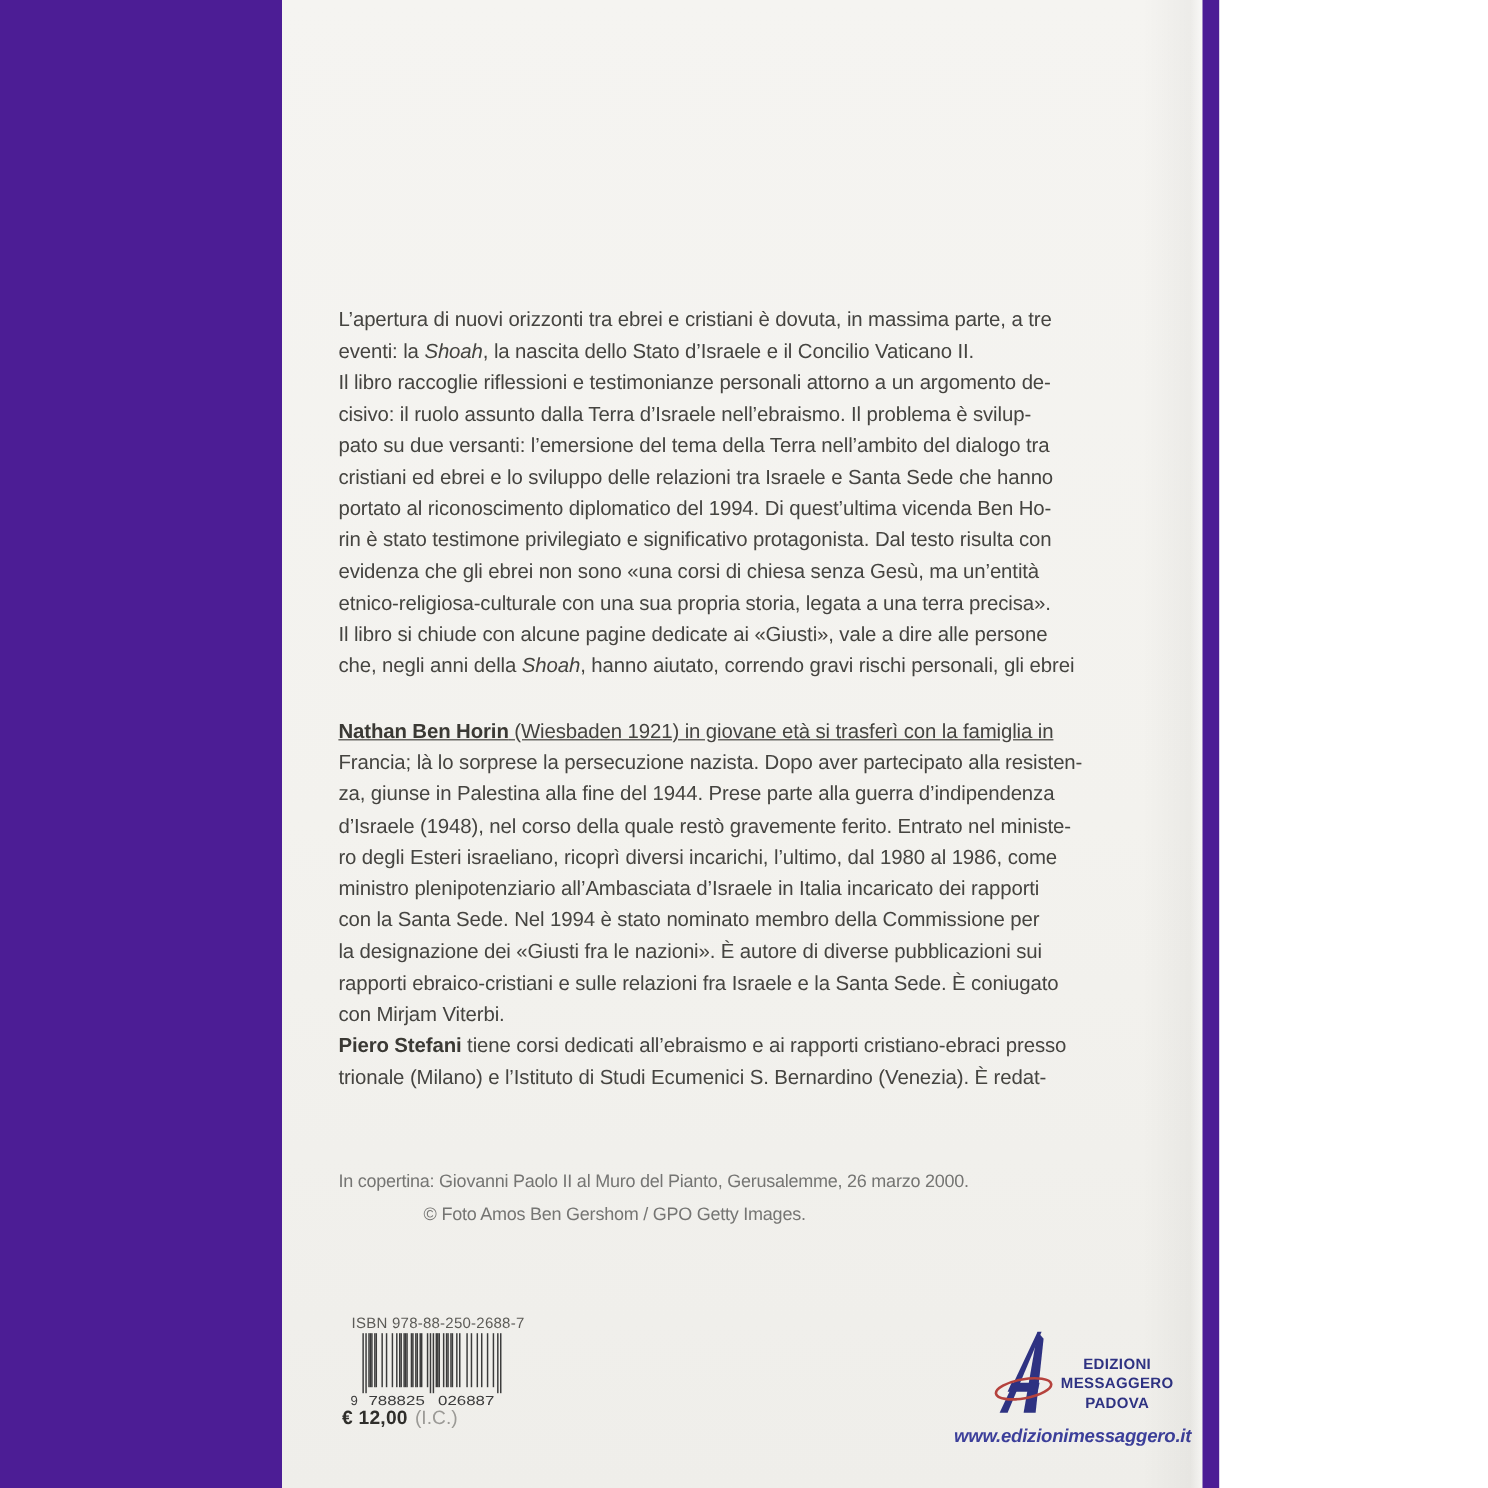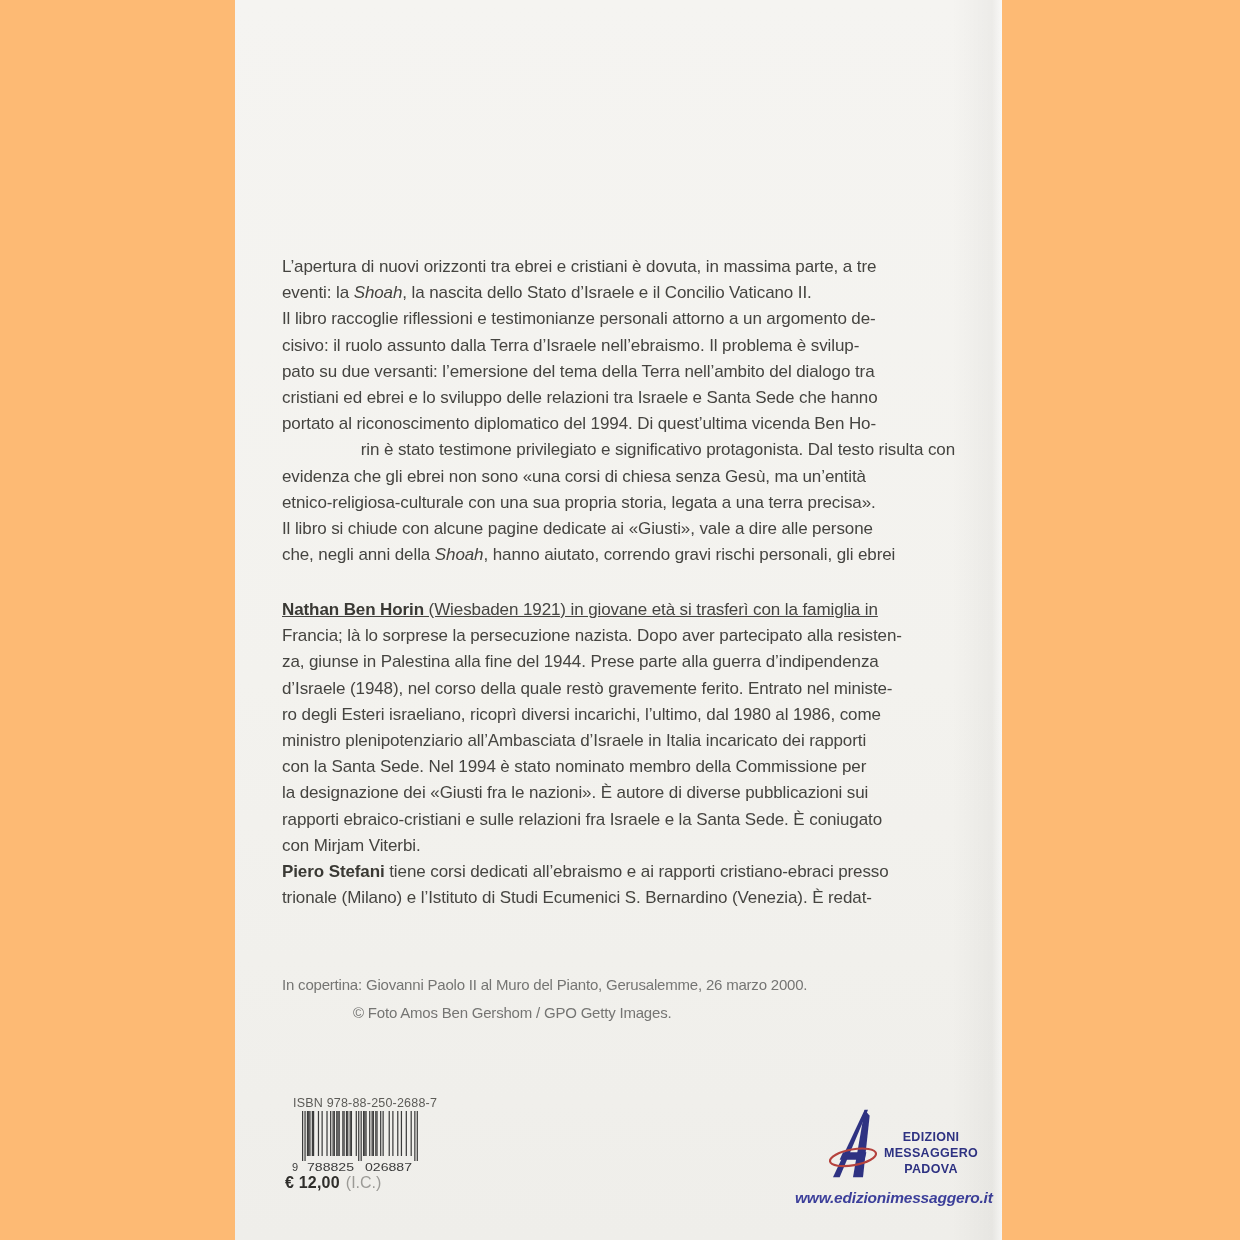--- a/index.html
+++ b/index.html
@@ -1,17 +1,17 @@
 <!DOCTYPE html>
 <html><head>
 <meta charset="utf-8">
 <style>
   html,body{margin:0;padding:0;background:#ffffff;width:1240px;height:1240px;overflow:hidden;
     font-family:"Liberation Sans",sans-serif;}
-  .stage{position:relative;width:1240px;height:1240px;background:#fdba74;}
+  .stage{position:relative;width:1016px;height:1240px;background:#4c1d95;}
   .cover{position:absolute;left:235px;top:0;width:767px;height:1240px;
     background:linear-gradient(180deg,#f5f4f1 0%,#f3f2ee 55%,#efeeea 100%);}
   .cover::after{content:"";position:absolute;right:0;top:0;width:50px;height:100%;
     background:linear-gradient(90deg,rgba(0,0,0,0) 0%,rgba(0,0,0,0.035) 80%,rgba(255,255,255,0.4) 100%);
     pointer-events:none;}
   .textcol{position:absolute;left:47px;width:673px;color:#454440;font-size:17px;}
   .tline{display:block;white-space:nowrap;height:26.2px;line-height:26.2px;
     transform-origin:left center;letter-spacing:-0.1px;}
   .tline b{font-weight:700;color:#3a3934;}
   .tline i{font-style:italic;}
@@ -39,21 +39,21 @@
   <div class="cover">
 
     <div class="textcol synopsis">
         <div class="tline" style="transform: scaleX(1);">L’apertura di nuovi orizzonti tra ebrei e cristiani è dovuta, in massima parte, a tre</div>
         <div class="tline pfinal">eventi: la <i>Shoah</i>, la nascita dello Stato d’Israele e il Concilio Vaticano II.</div>
         <div class="tline" style="transform: scaleX(1);">Il libro raccoglie riflessioni e testimonianze personali attorno a un argomento de-</div>
         <div class="tline" style="transform: scaleX(1);">cisivo: il ruolo assunto dalla Terra d’Israele nell’ebraismo. Il problema è svilup-</div>
         <div class="tline" style="transform: scaleX(1);">pato su due versanti: l’emersione del tema della Terra nell’ambito del dialogo tra</div>
         <div class="tline" style="transform: scaleX(1);">cristiani ed ebrei e lo sviluppo delle relazioni tra Israele e Santa Sede che hanno</div>
         <div class="tline" style="transform: scaleX(1);">portato al riconoscimento diplomatico del 1994. Di quest’ultima vicenda Ben Ho-</div>
-        <div class="tline" style="transform: scaleX(1); text-align: right;">rin è stato testimone privilegiato e significativo protagonista. Dal testo risulta con</div>
+        <div class="tline" style="transform: scaleX(1);">rin è stato testimone privilegiato e significativo protagonista. Dal testo risulta con</div>
         <div class="tline" style="transform: scaleX(1);">evidenza che gli ebrei non sono «una corsi di chiesa senza Gesù, ma un’entità</div>
         <div class="tline pfinal">etnico-religiosa-culturale con una sua propria storia, legata a una terra precisa».</div>
         <div class="tline" style="transform: scaleX(1);">Il libro si chiude con alcune pagine dedicate ai «Giusti», vale a dire alle persone</div>
         <div class="tline" style="transform: scaleX(1);">che, negli anni della <i>Shoah</i>, hanno aiutato, correndo gravi rischi personali, gli ebrei</div>
       </div>
 
     <div class="textcol bio-nathan">
         <div class="tline" style="transform: scaleX(1); text-decoration: underline;"><b>Nathan Ben Horin</b> (Wiesbaden 1921) in giovane età si trasferì con la famiglia in</div>
         <div class="tline" style="transform: scaleX(1);">Francia; là lo sorprese la persecuzione nazista. Dopo aver partecipato alla resisten-</div>
         <div class="tline" style="transform: scaleX(1);">za, giunse in Palestina alla fine del 1944. Prese parte alla guerra d’indipendenza</div>

